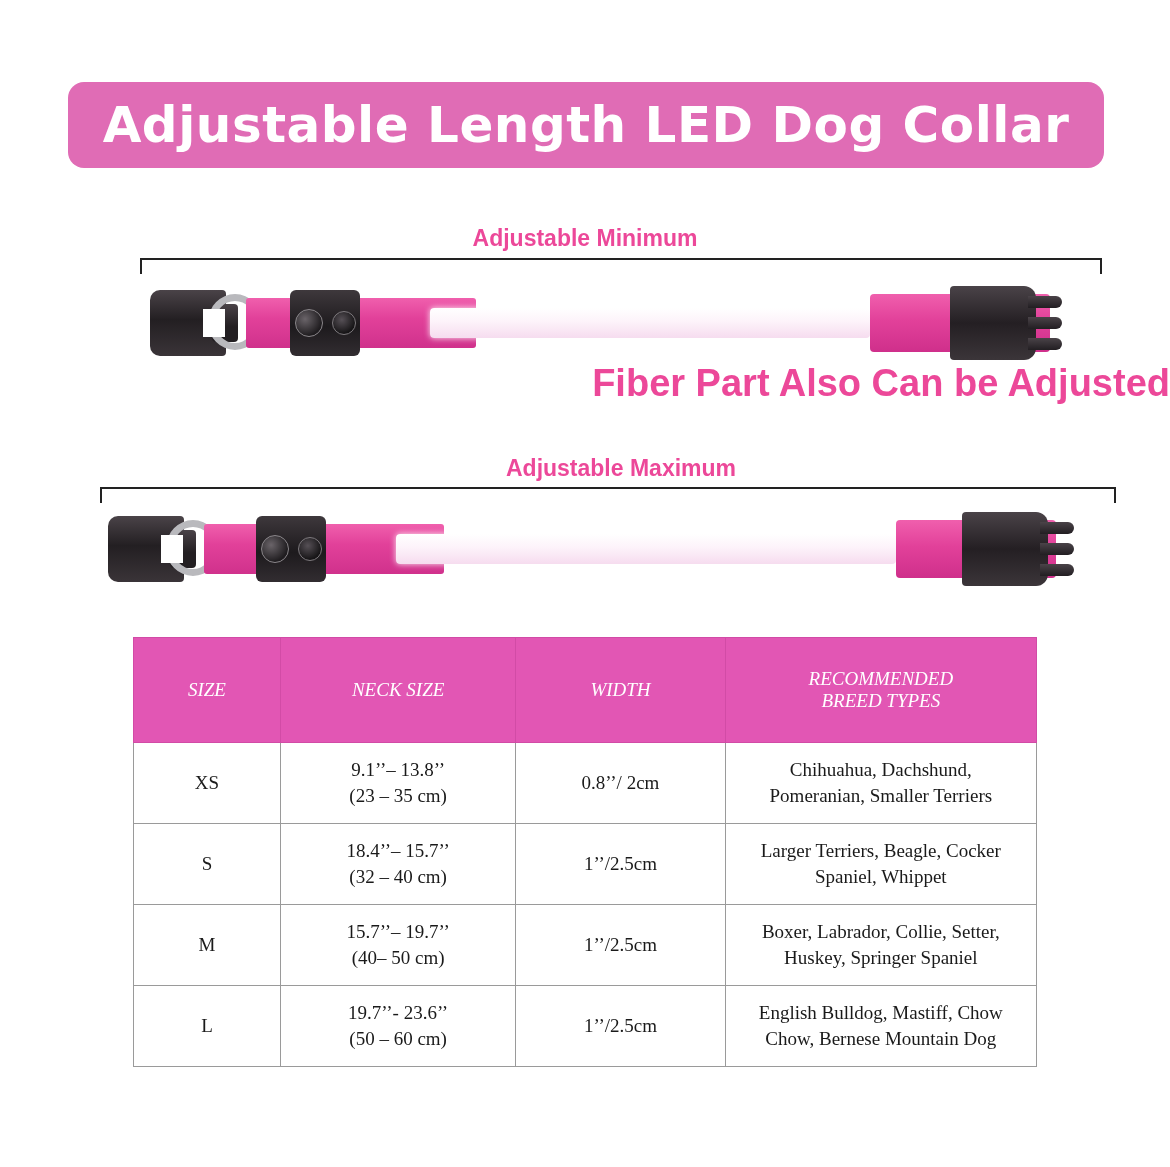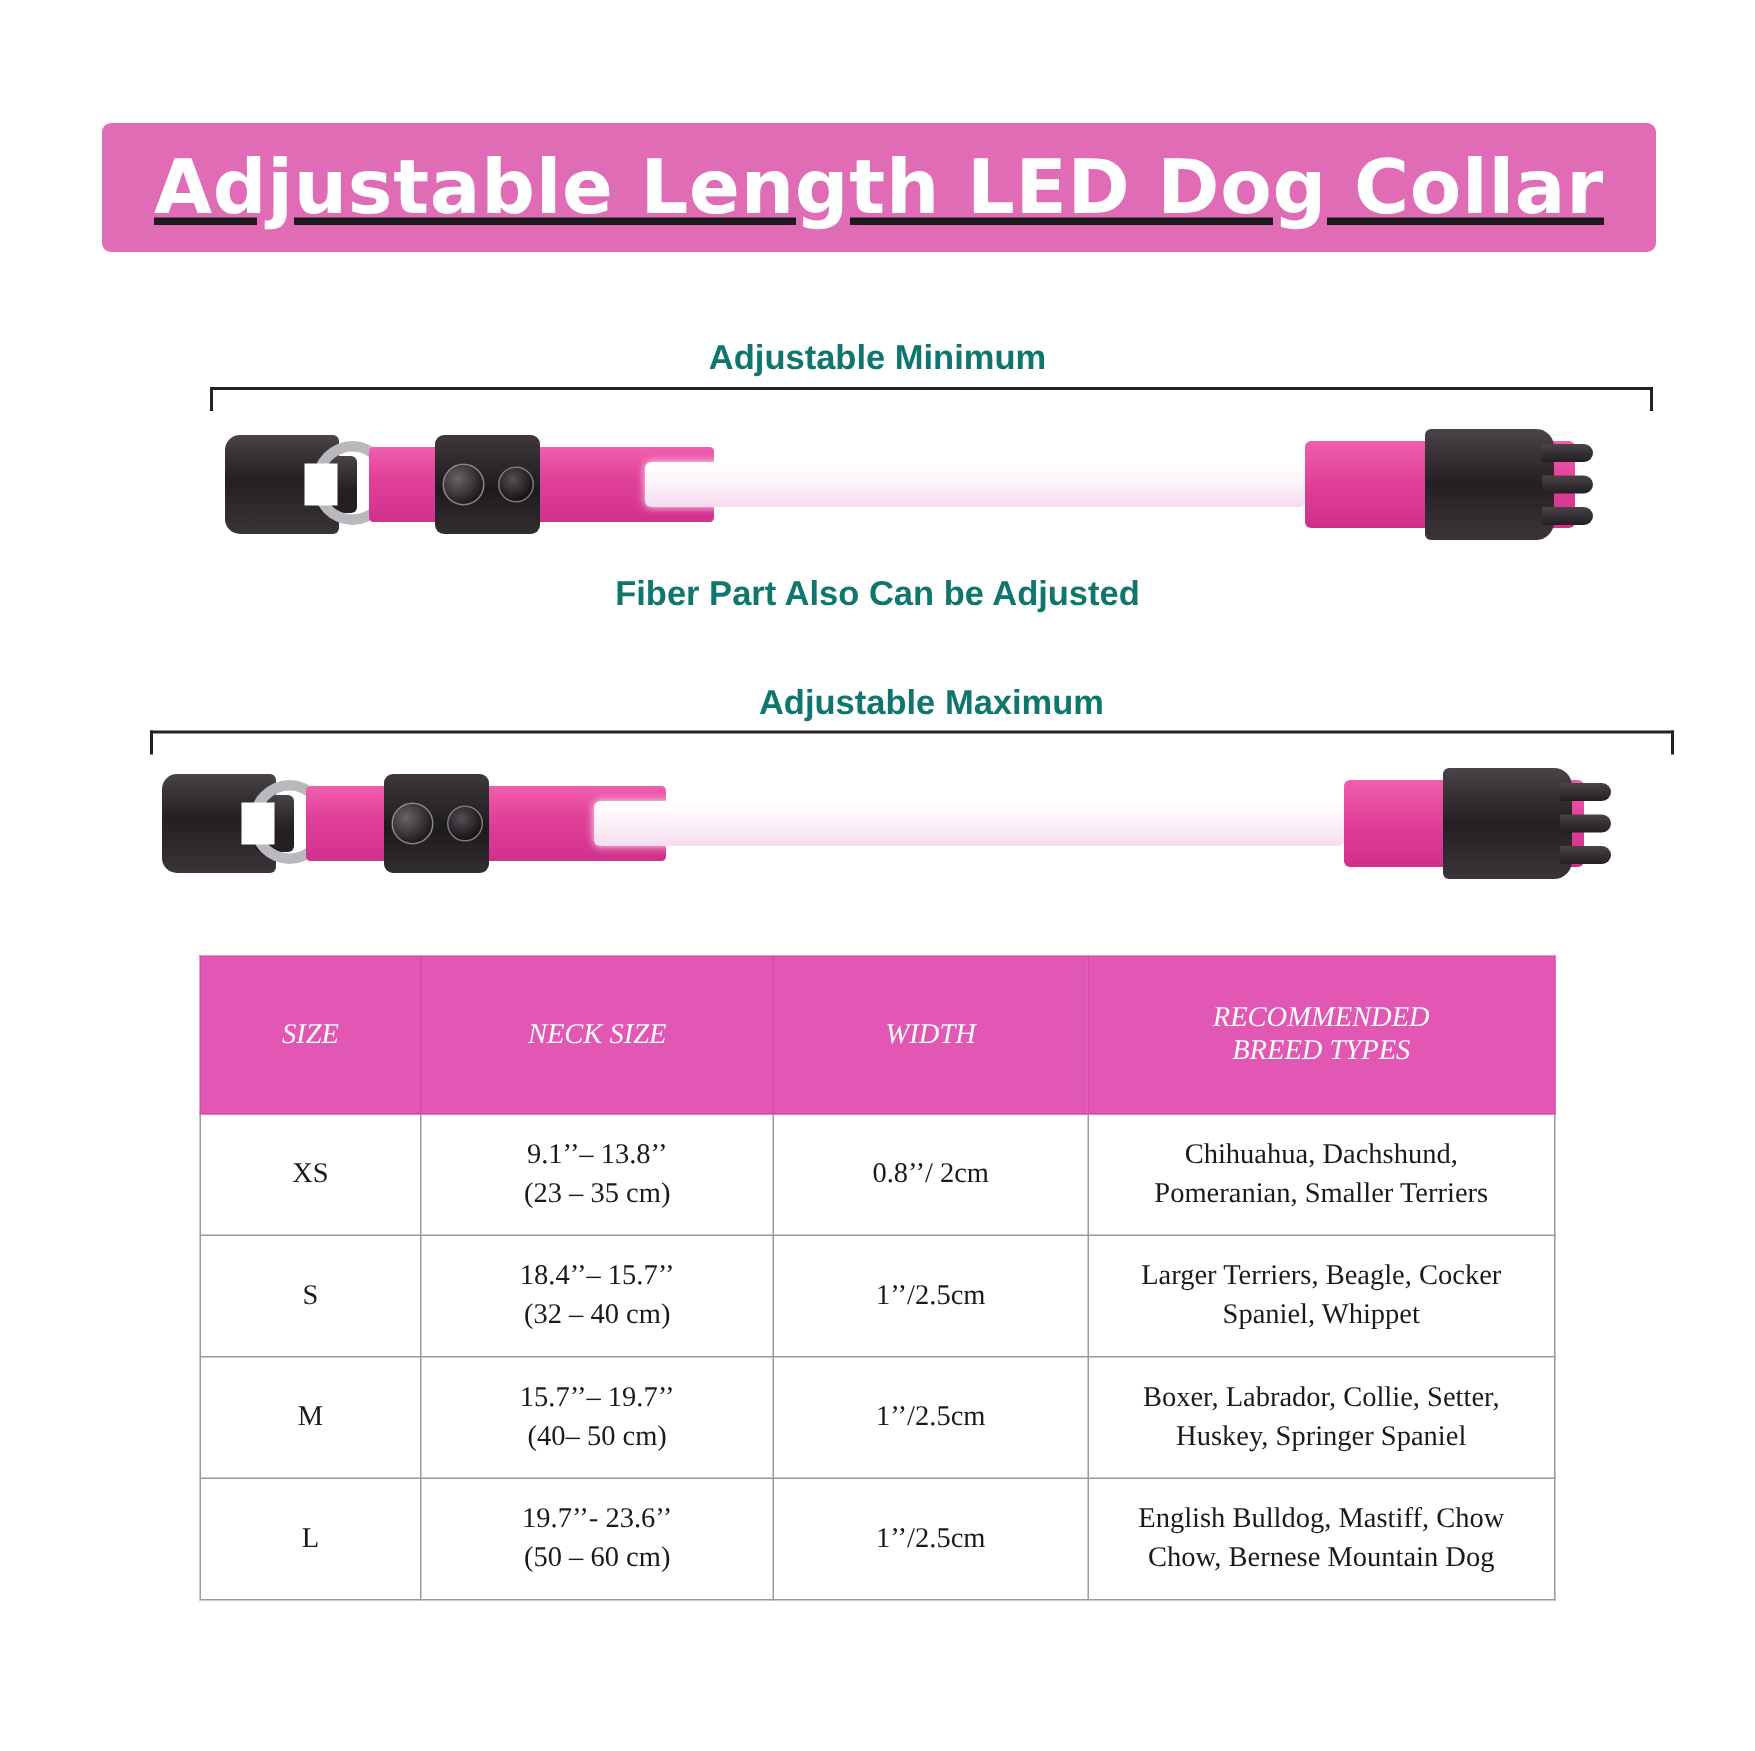--- a/index.html
+++ b/index.html
@@ -17,47 +17,47 @@
   }
 
   
   .title-banner {
     position: absolute;
     left: 68px;
     top: 82px;
     width: 1036px;
     height: 86px;
     background: #e06cb5;
-    border-radius: 6px;
+    border-radius: 16px;
     display: flex;
     align-items: center;
     justify-content: center;
-    text-decoration: underline;
   }
   .title-banner .title-text {
     color: #ffffff;
     font-size: 50px;
     font-weight: bold;
     letter-spacing: 0.5px;
     font-family: "DejaVu Sans", sans-serif;
   }
 
   
   .caption {
     position: absolute;
     width: 100%;
     text-align: center;
     font-size: 23px;
     font-weight: bold;
-    color: #0f766e;
+    color: #ec4899;
   }
   .caption-min { top: 225px; }
   .caption-mid {
-    top: 382px;
-    font-size: 23px;
+    top: 362px;
+    font-size: 38px;
+    text-align: right;
   }
   .caption-max { top: 455px; padding-left: 36px; }
 
   
   .bracket {
     position: absolute;
     border-top: 2px solid #222;
     border-left: 2px solid #222;
     border-right: 2px solid #222;
     height: 14px;

